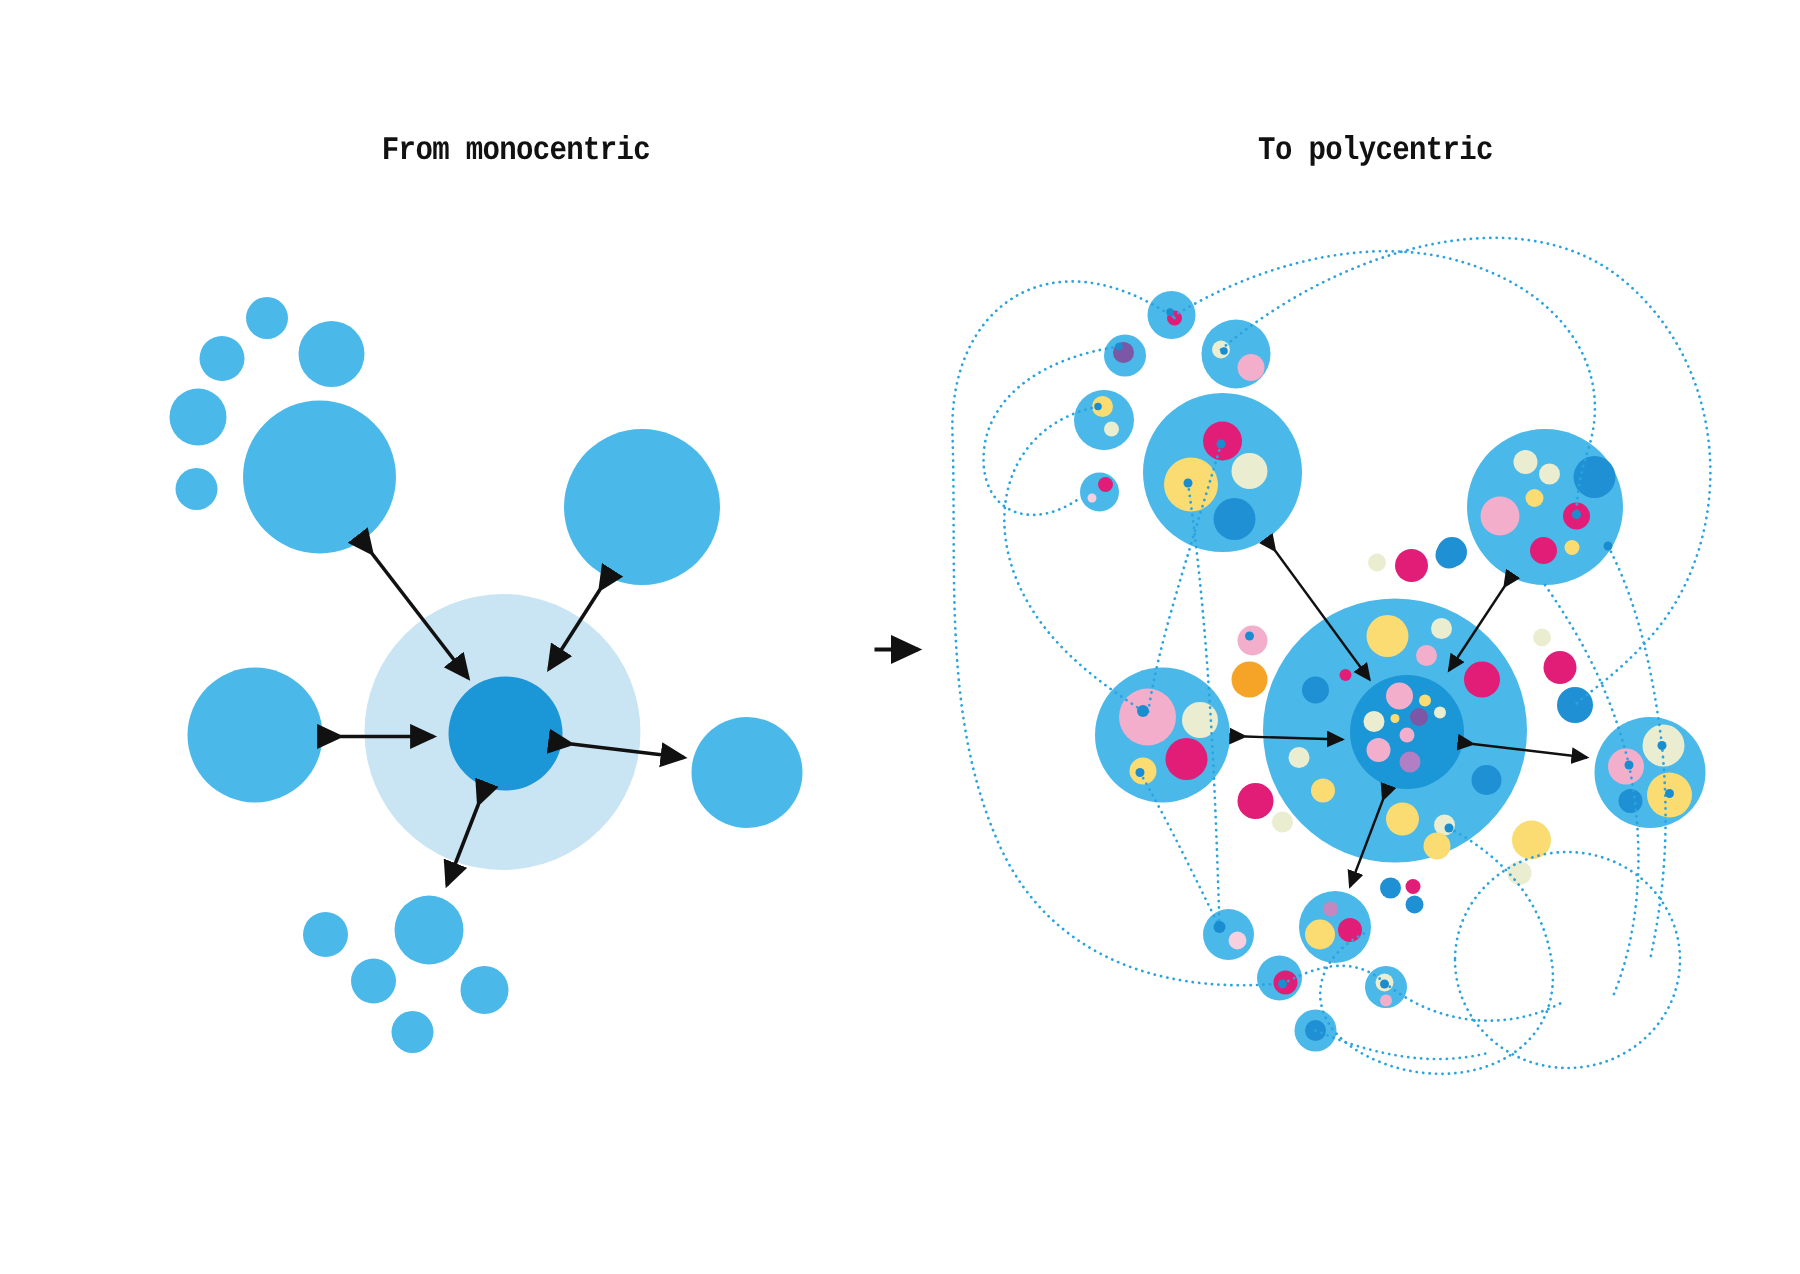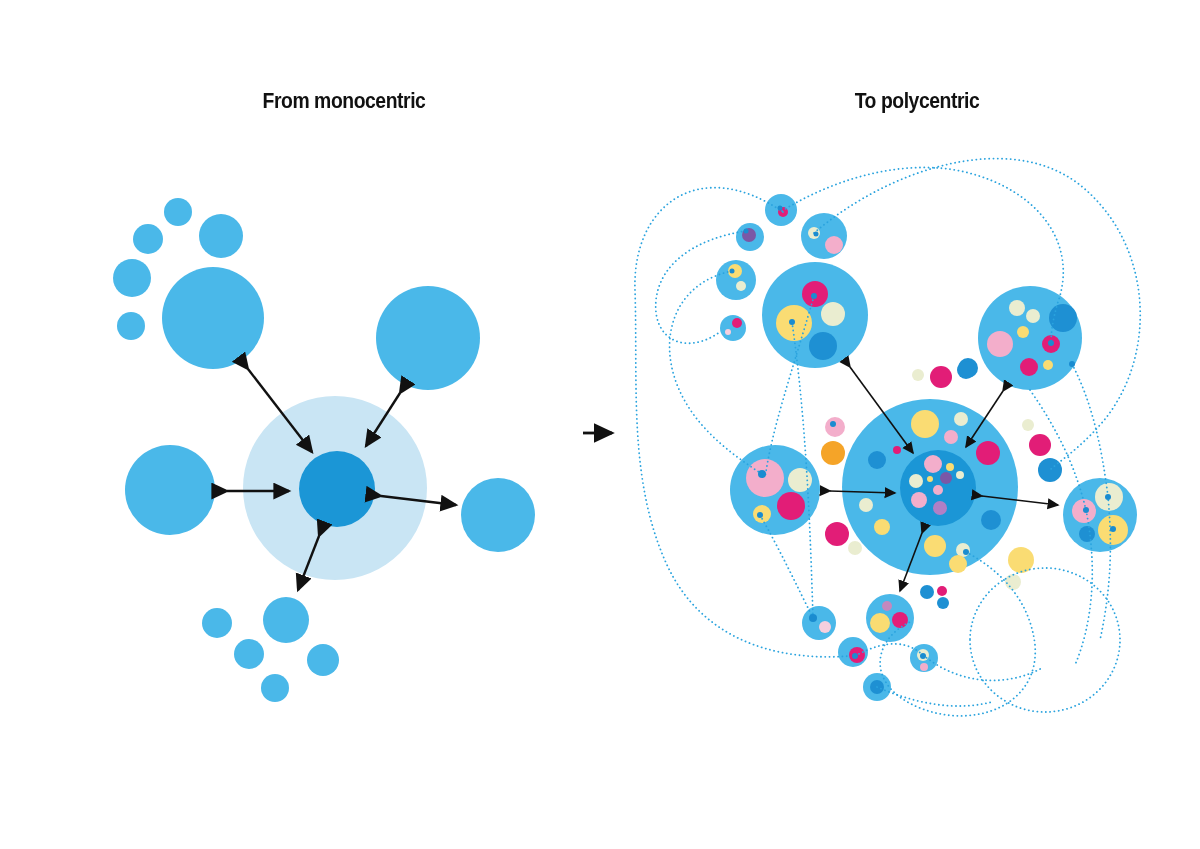--- a/index.html
+++ b/index.html
@@ -1,17 +1,17 @@
 <!DOCTYPE html>
 <html><head>
 <meta charset="utf-8">
 <style>
   html,body{margin:0;padding:0;background:#ffffff;}
   #canvas{position:relative;width:1200px;height:849px;background:#ffffff;overflow:hidden;
-          font-family:Liberation Sans, sans-serif;}
+          font-family:Liberation Mono, monospace;}
   .title{position:absolute;top:88px;width:360px;text-align:center;
          font-size:22px;font-weight:bold;color:#111111;letter-spacing:-0.5px;
          transform:scaleX(0.88);}
   #title-left{left:164px;}
   #title-right{left:737px;}
   svg{position:absolute;left:0;top:0;}
 </style>
 </head>
 <body>
 

